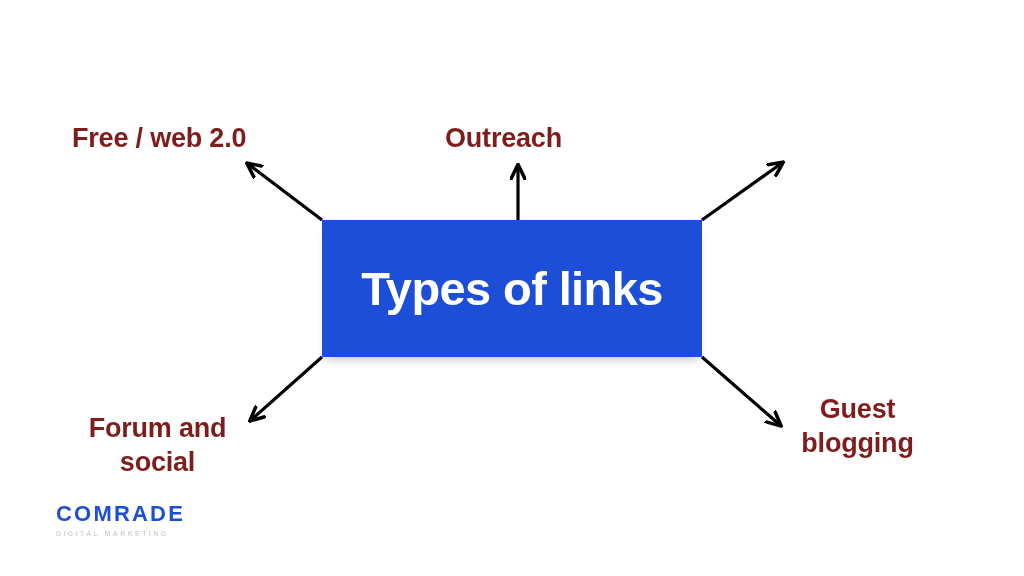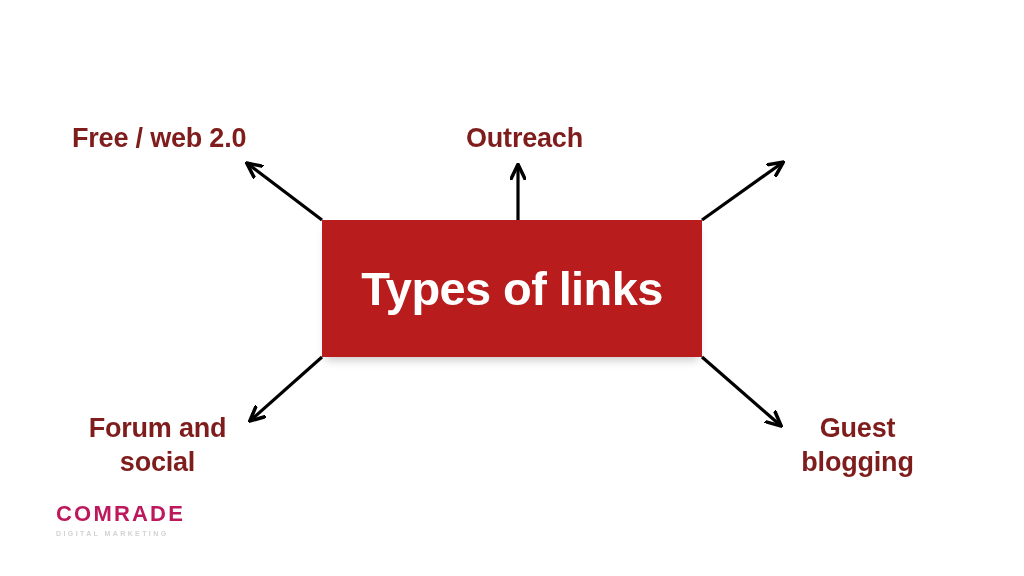--- a/index.html
+++ b/index.html
@@ -22,21 +22,21 @@
     width: 1024px;
     height: 576px;
     pointer-events: none;
   }
   .center-box {
     position: absolute;
     left: 322px;
     top: 220px;
     width: 380px;
     height: 137px;
-    background: #b91c1c;
+    background: #1d4ed8;
     box-shadow: 0 7px 9px -4px rgba(0,0,0,0.22);
     display: flex;
     align-items: center;
     justify-content: center;
   }
   .center-box-title {
     color: #ffffff;
     font-family: "Liberation Sans", sans-serif;
     font-size: 47px;
     font-weight: bold;
@@ -48,34 +48,34 @@
     position: absolute;
     color: #7f1d1d;
     font-family: "Liberation Sans", sans-serif;
     font-size: 27px;
     font-weight: bold;
     letter-spacing: -0.2px;
     line-height: 34px;
     white-space: pre-line;
   }
   .lbl-free      { left: 72px;  top: 121px; text-align: left; }
-  .lbl-outreach  { left: 445px; top: 121px; text-align: right; margin-left: 21px; }
+  .lbl-outreach  { left: 445px; top: 121px; text-align: right; }
   .lbl-sponsored { left: 785px; top: 117px; text-align: left; }
   .lbl-forum     { left: 60px;  top: 411px; width: 195px; text-align: center; }
-  .lbl-guest     { left: 760px; top: 411px; width: 195px; text-align: center; }
+  .lbl-guest     { left: 760px; top: 392px; width: 195px; text-align: center; }
 
   .watermark {
     position: absolute;
     left: 56px;
     top: 503px;
     width: 170px;
     user-select: none;
   }
   .wm-main {
-    color: #be185d;
+    color: #1d4ed8;
     font-family: "Liberation Sans", sans-serif;
     font-size: 22px;
     font-weight: bold;
     letter-spacing: 2.2px;
     line-height: 22px;
   }
   .wm-sub {
     color: #d2d2d2;
     font-family: "Liberation Sans", sans-serif;
     font-size: 7px;

